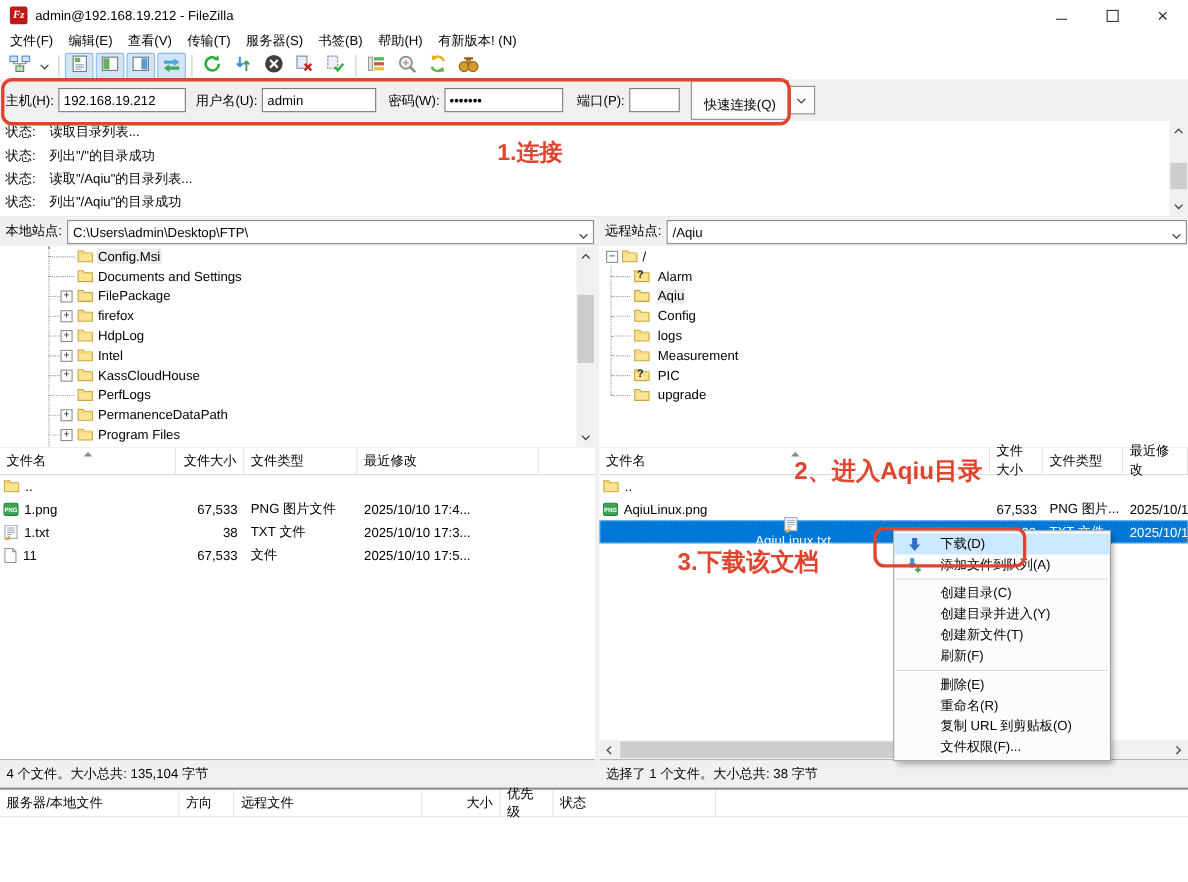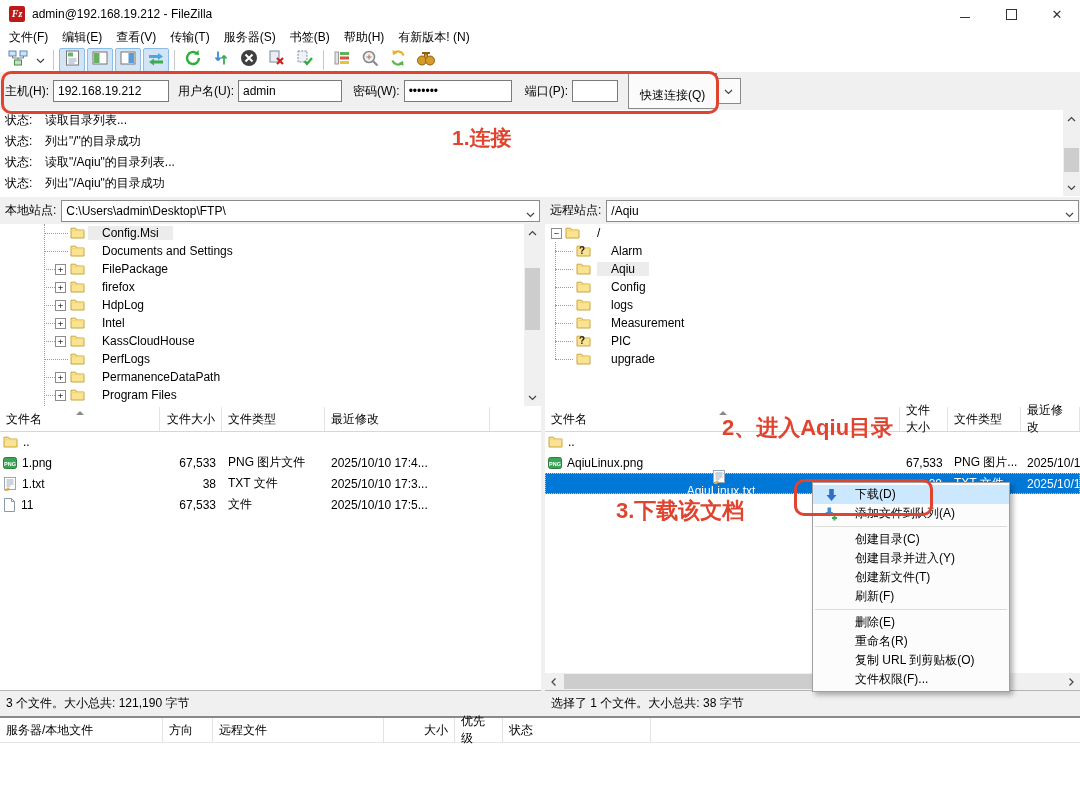--- a/index.html
+++ b/index.html
@@ -60,21 +60,21 @@
          padding-left:4px;margin-right:1px;position:relative;}
   .combo .chev{position:absolute;right:4px;top:6px;}
 
   .tree{position:absolute;left:0;top:27px;width:100%;height:183px;background:#fff;overflow:hidden;border-bottom:1px solid #b9b9b9;}
   .tree-row{height:18px;position:relative;}
   .trunk{position:absolute;border-left:1px dotted #9a9a9a;}
   .dash{position:absolute;top:9px;border-top:1px dotted #9a9a9a;}
   .expbox{position:absolute;top:4px;width:9px;height:9px;border:1px solid #8c8c8c;background:#fff;
           font:9px/9px "DejaVu Sans Mono",monospace;text-align:center;color:#333;}
   .ticon{position:absolute;top:2px;}
-  .tlabel{position:absolute;top:2px;white-space:nowrap;padding:0 14px;}
+  .tlabel{position:absolute;top:2px;white-space:nowrap;padding:0 1px;}
   .tlabel.tsel{background:#ececec;}
   .qmark{position:absolute;top:1px;left:3px;font-weight:bold;font-size:10px;color:#222;}
 
   .lhead{position:absolute;left:0;top:210px;width:100%;height:24px;background:#fff;border-bottom:1px solid #d6d6d6;display:flex;}
   .hcell{border-right:1px solid #e3e3e3;display:flex;align-items:center;padding:0 6px;position:relative;flex:none;box-sizing:border-box;}
   .hcell.r{justify-content:flex-end;}
   .caret{position:absolute;top:0;width:0;height:0;border:4px solid transparent;border-bottom:4px solid #8a8a8a;}
 
   .rows{position:absolute;left:0;top:234px;width:100%;}
   .frow{height:21px;display:flex;align-items:center;}
@@ -476,21 +476,21 @@
               </svg>
             </span>
             <span>11</span>
           </div>
           <div class="fcell r" style="width: 62px;">67,533</div>
           <div class="fcell" style="width: 103px;">文件</div>
           <div class="fcell" style="width: 165px;">2025/10/10 17:5...</div>
         </div>
       </div>
     <div class="pstatus">
-      <span>3 个文件。大小总共: 121,190 字节</span>
+      <span>4 个文件。大小总共: 135,104 字节</span>
     </div>
   </div>
 
   <div class="abs vsplit"></div>
 
   <div class="pane pane-r">
     <div class="site-bar">
       <span class="site-label">远程站点:</span>
       <div class="combo">
         <span>/Aqiu</span>

